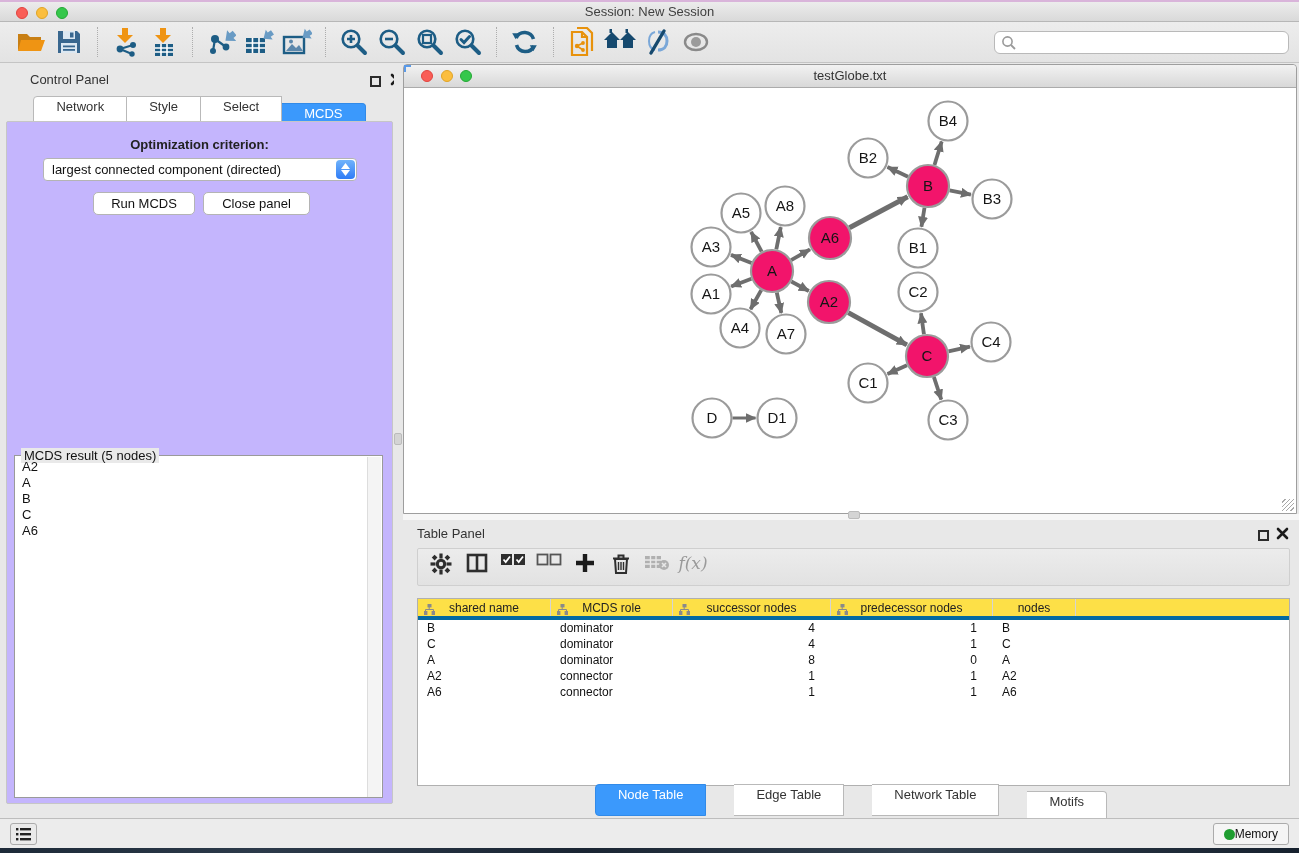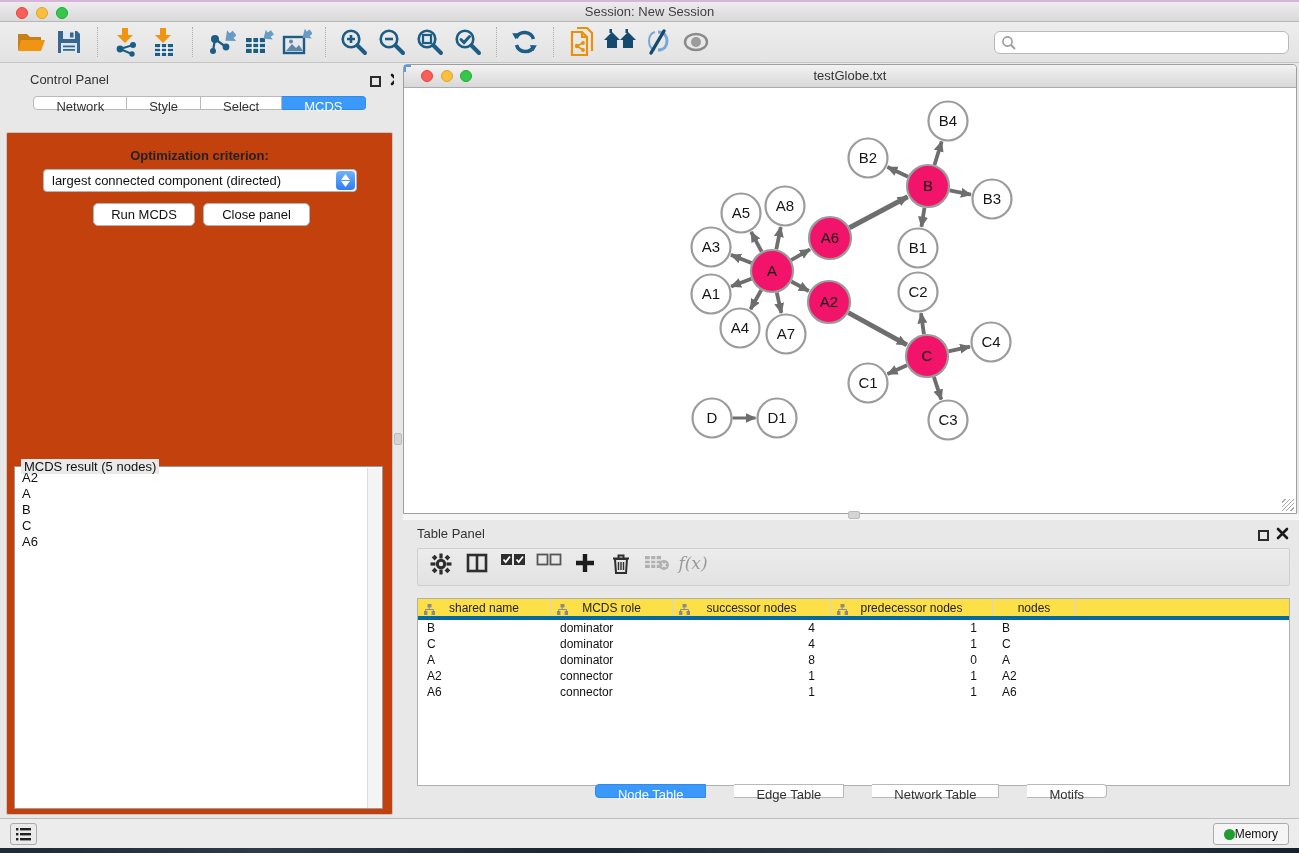--- a/index.html
+++ b/index.html
@@ -28,27 +28,27 @@
   #search-wrap svg { position:absolute; left:7px; top:4px; }
 
   
   #control-panel { left:0; top:63px; width:399px; height:755px; background:#e8e8e8; }
   #cp-header { left:16px; top:0; width:100%; height:32px; }
   #cp-title { left:14px; top:9px; font-size:13px; color:#333; }
   #cp-float { right:34px; top:10px; }
   #cp-close { right:12px; top:9px; }
   .float-box { width:11px; height:11px; border:2px solid #2b2b2b; display:inline-block; background:transparent; }
   #cp-tabs { left:0; top:33px; width:100%; display:flex; justify-content:center; }
-  .seg-tab { height:14px; line-height:19px; padding:0 22px; font-size:13px; background:#fff;
+  .seg-tab { height:32px; line-height:19px; padding:0 22px; font-size:13px; background:#fff;
     border:1px solid #b9b9b9; border-left:none; color:#333; cursor:default; }
   .seg-tab:first-child { border-left:1px solid #b9b9b9; border-radius:4px 0 0 4px; }
-  .seg-tab:last-child { border-radius:0 4px 4px 0; }
+  .seg-tab:last-child { border-radius:0 4px 4px 0;margin-top:7px; }
   .seg-tab.active { background:#3b99fc; border-color:#318ae8; color:#fff; }
-  #cp-body { left:6px; top:58px; width:387px; height:683px; background:#c2410c;
-    border:1px solid #c6c6c6; border-radius:2px;margin-top:11px; }
+  #cp-body { left:6px; top:58px; width:387px; height:683px; background:#c4b5fd;
+    border:1px solid #c6c6c6; border-radius:2px; }
   #opt-label { width:100%; text-align:center; top:15px; font-size:13px; font-weight:bold; color:#222; }
   #criterion-select { left:36px; top:36px; width:314px; height:23px; background:#fff;
     border:1px solid #b4b4b4; border-radius:4px; font-size:13px; color:#111;
     display:flex; align-items:center; padding-left:8px; }
   #criterion-stepper { position:absolute; right:1px; top:1px; width:19px; height:19px; border-radius:4px;
     background:linear-gradient(#70b3fb,#2f7cf6); display:flex; flex-direction:column;
     align-items:center; justify-content:center; gap:1px; }
   .btn { background:#fff; border:1px solid #b4b4b4; border-radius:5px; height:23px;
     font-size:13px; color:#111; display:flex; align-items:center; justify-content:center; }
   #run-btn { left:86px; top:70px; width:102px; }

